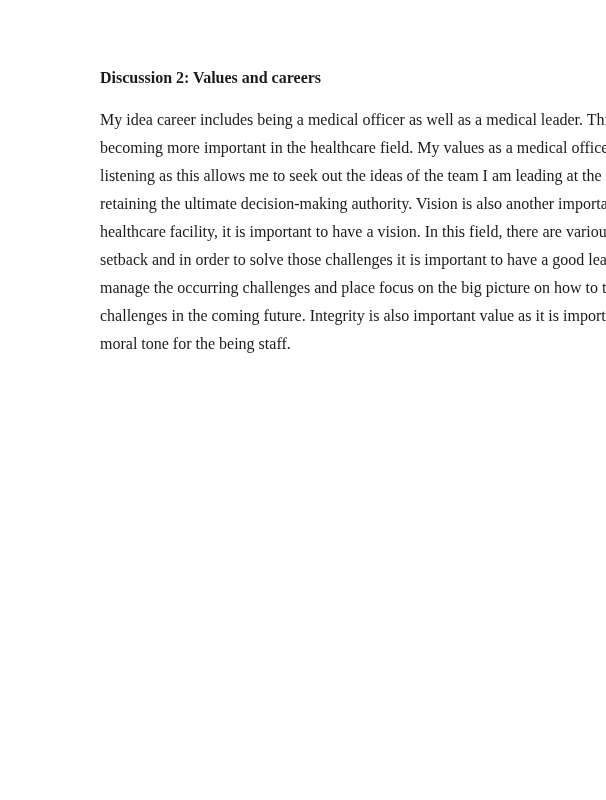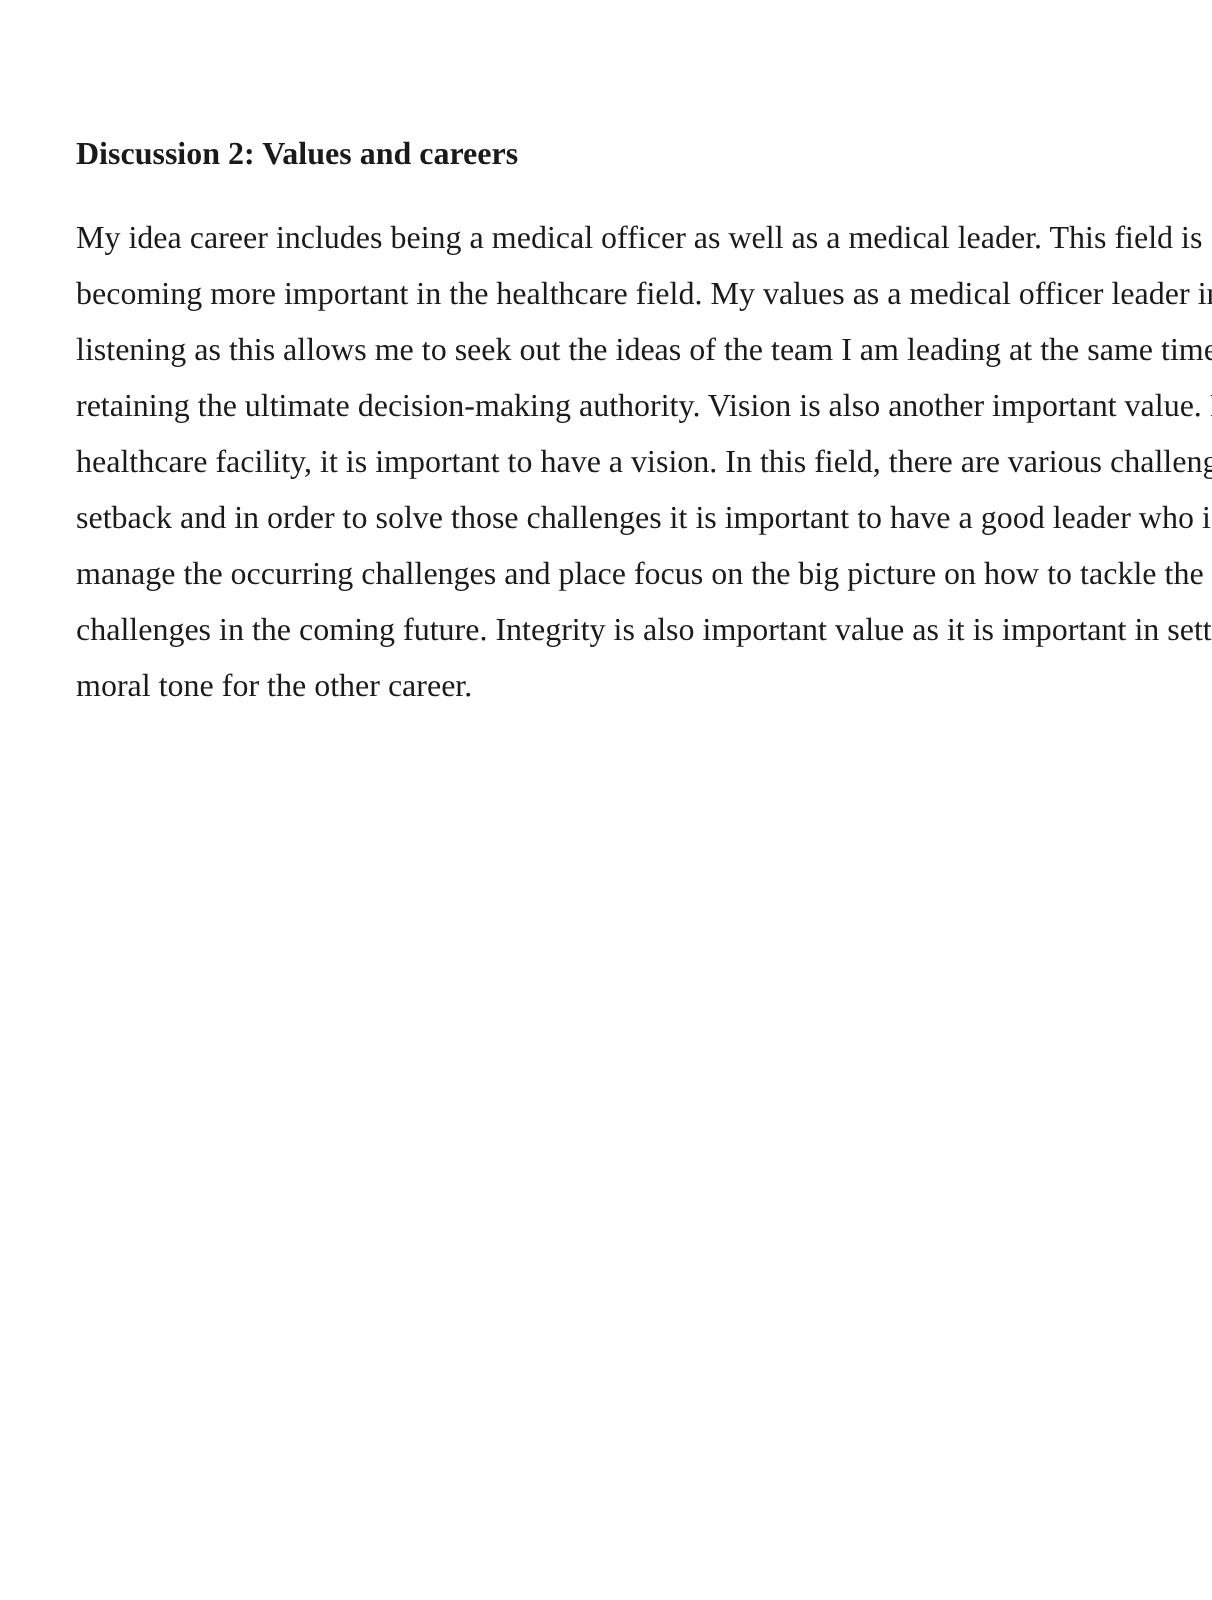--- a/index.html
+++ b/index.html
@@ -6,21 +6,21 @@
     margin: 0;
     padding: 0;
     background: #ffffff;
   }
   .page {
     position: relative;
     width: 606px;
     height: 800px;
     background: #ffffff;
     box-sizing: border-box;
-    padding: 64px 72px 0 38px;
+    padding: 64px 72px 0 100px;
     font-family: "Liberation Serif", "DejaVu Serif", serif;
     color: #1a1a1a;
     overflow: hidden;
   }
   .doc-heading {
     font-size: 16px;
     font-weight: bold;
     line-height: 28px;
     margin: 0 0 14px 0;
     white-space: nowrap;
@@ -43,15 +43,15 @@
 
   <div class="doc-paragraph">
     <div class="doc-line">My idea career includes being a medical officer as well as a medical leader. This field is</div>
     <div class="doc-line">becoming more important in the healthcare field. My values as a medical officer leader include</div>
     <div class="doc-line">listening as this allows me to seek out the ideas of the team I am leading at the same time</div>
     <div class="doc-line">retaining the ultimate decision-making authority. Vision is also another important value. In any</div>
     <div class="doc-line">healthcare facility, it is important to have a vision. In this field, there are various challenges and</div>
     <div class="doc-line">setback and in order to solve those challenges it is important to have a good leader who is able to</div>
     <div class="doc-line">manage the occurring challenges and place focus on the big picture on how to tackle the</div>
     <div class="doc-line">challenges in the coming future. Integrity is also important value as it is important in setting</div>
-    <div class="doc-line">moral tone for the other career.</div>
+    <div class="doc-line">moral tone for the being staff.</div>
   </div>
 </div>
 
 </body></html>

